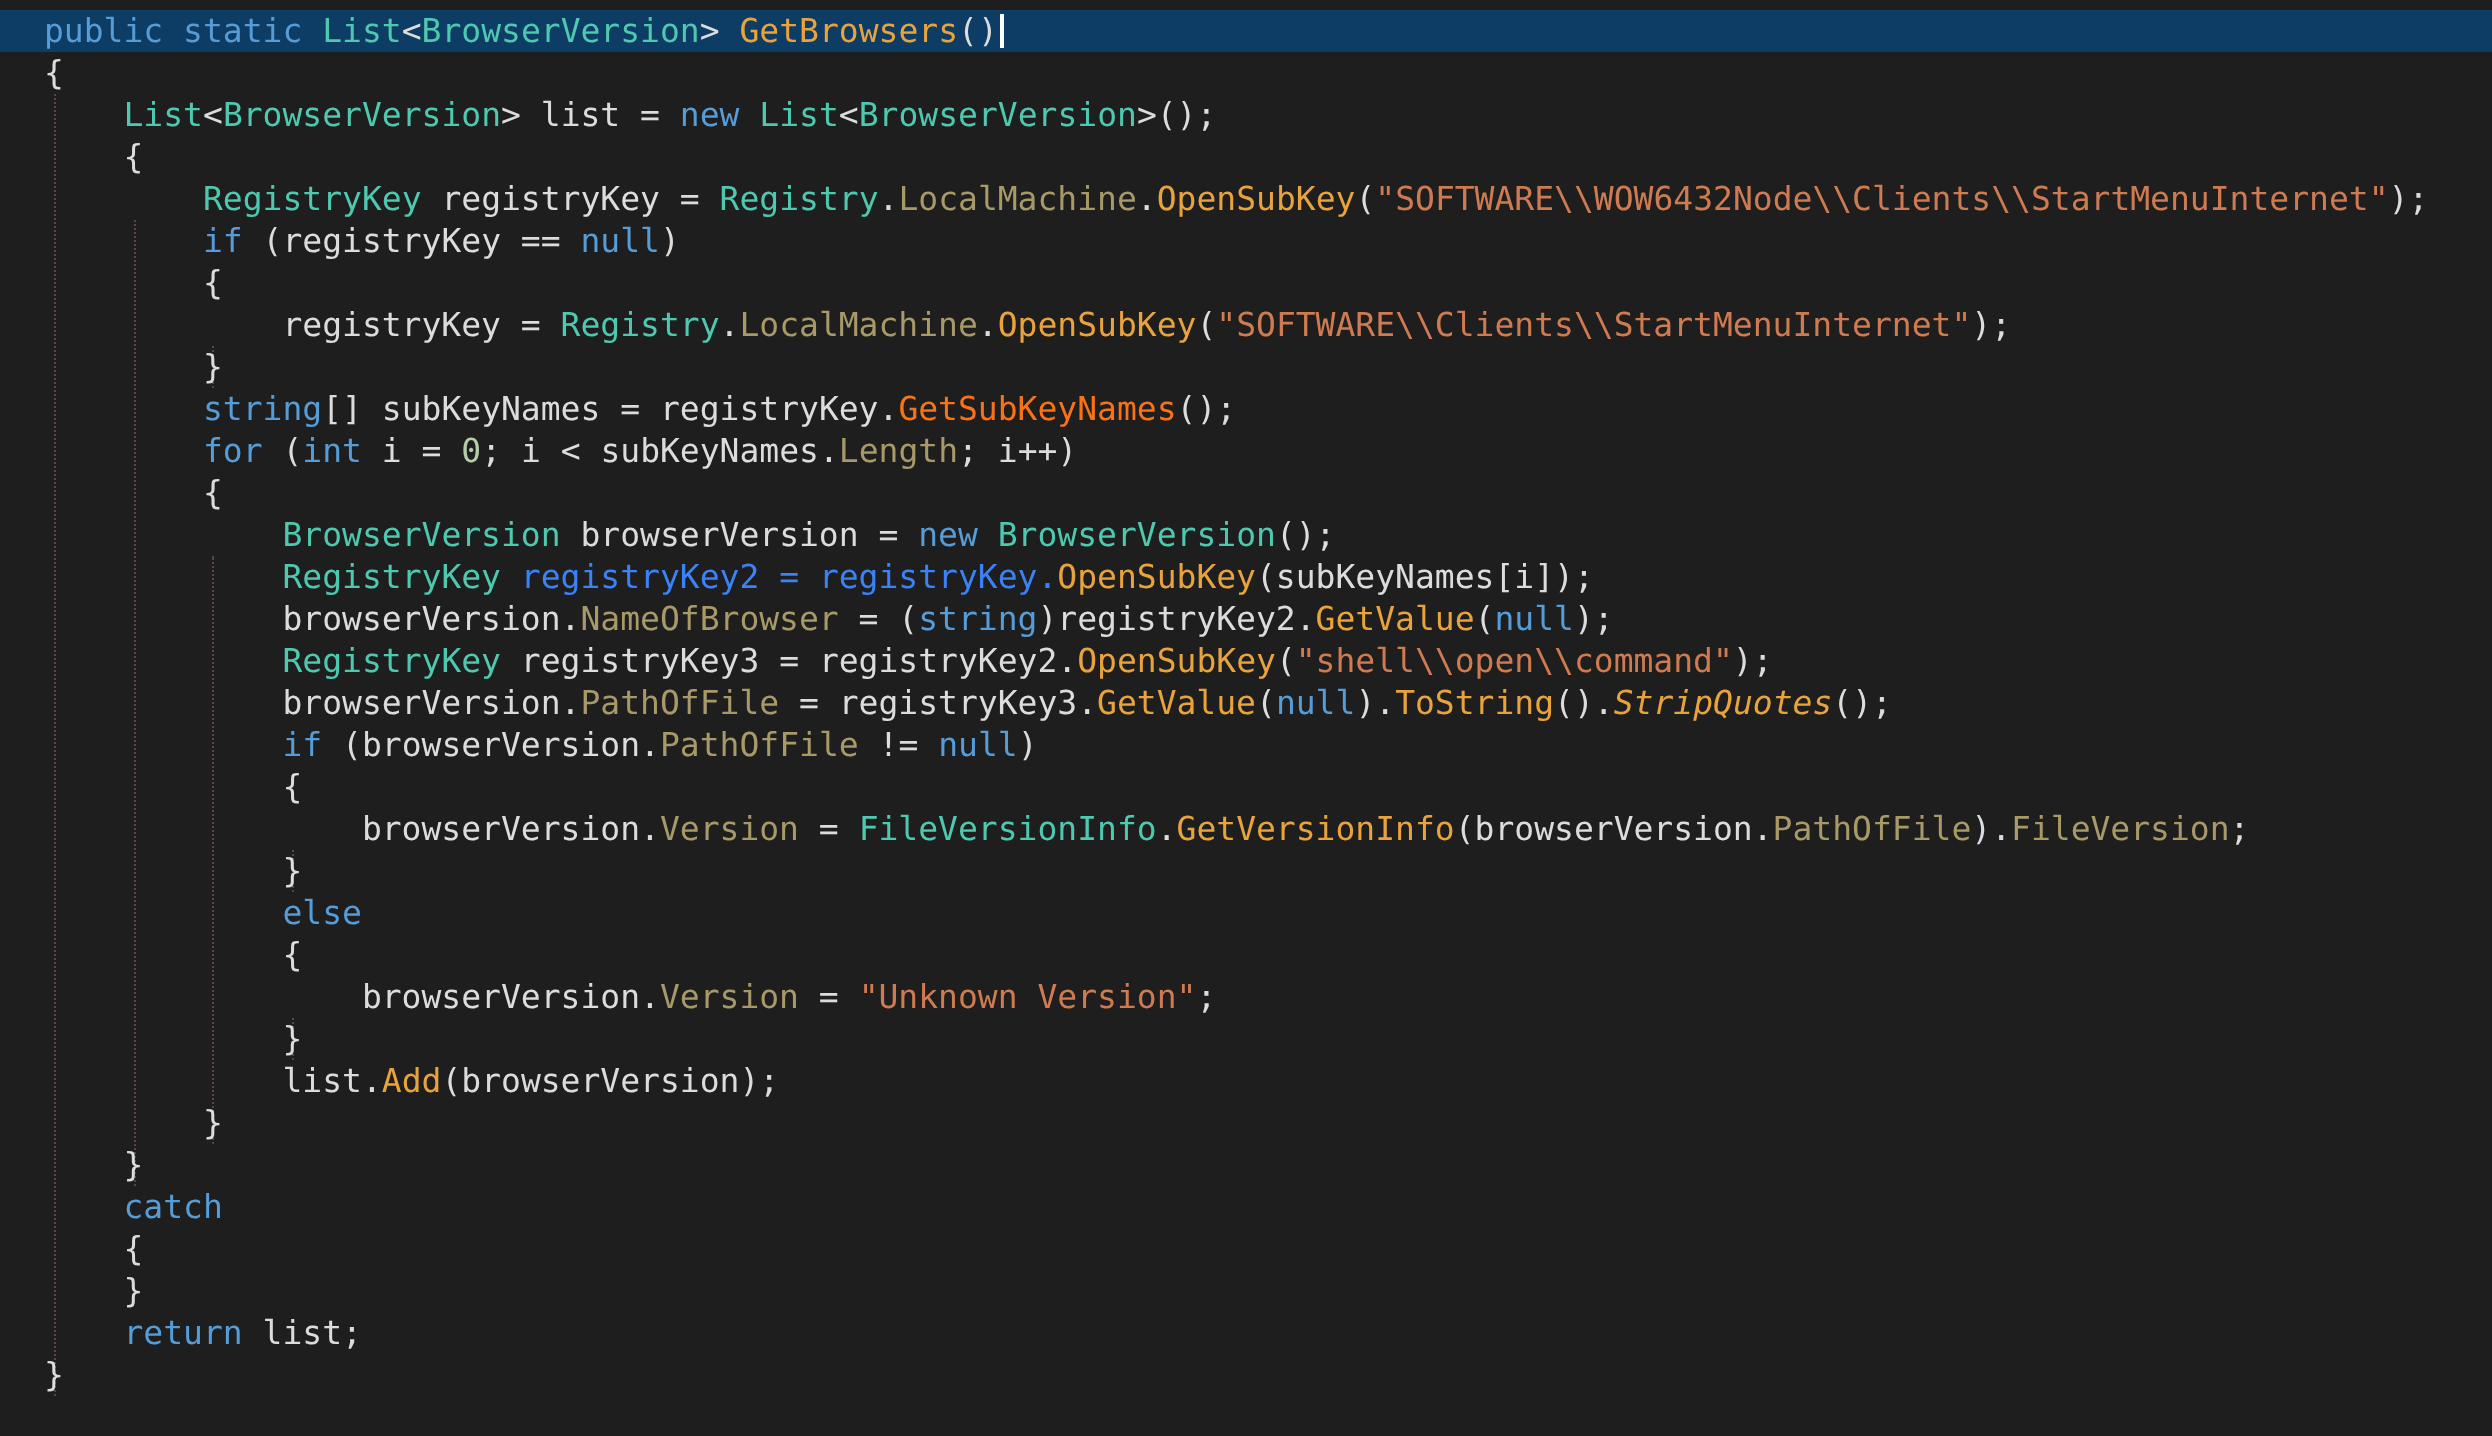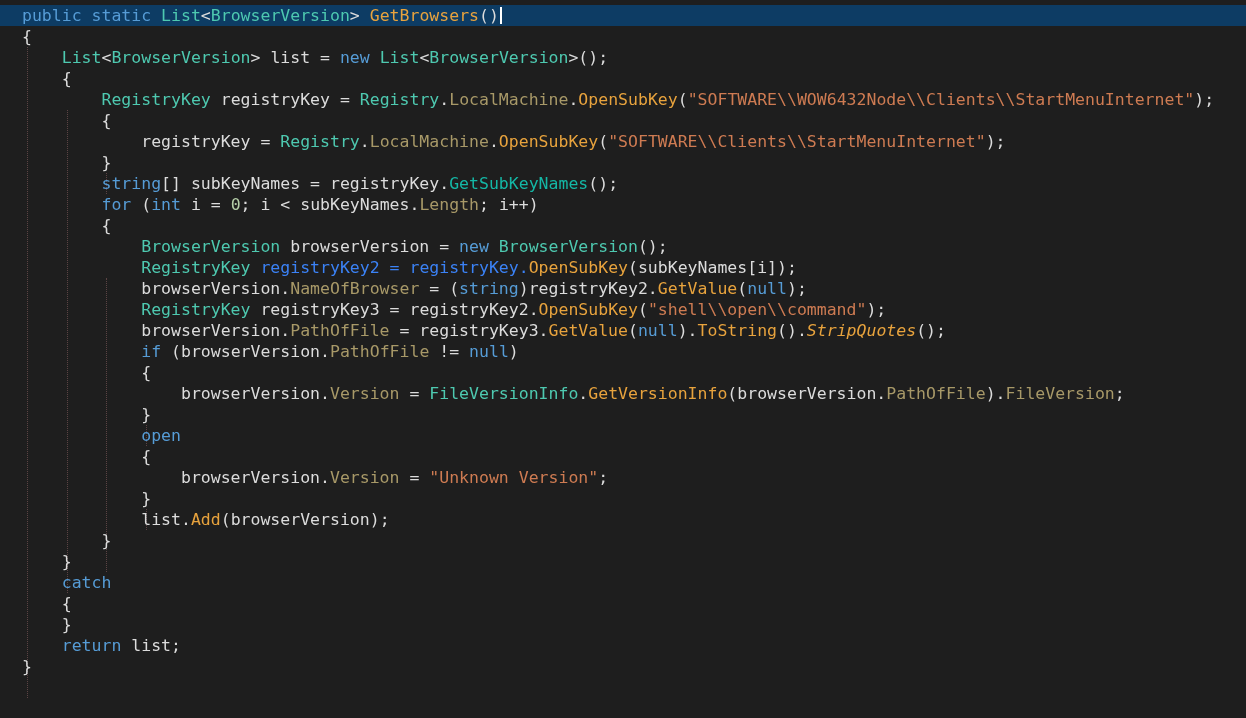--- a/index.html
+++ b/index.html
@@ -56,36 +56,37 @@
       <div class="guide" style="left: calc(4.5ch + 22px); top: 105px; height: 483px; border-left: 1px dotted rgb(92, 68, 68);"></div>
       <div class="guide" style="left: calc(8.5ch + 22px); top: 168px; height: 21px; border-left: 1px dotted rgb(92, 68, 68);"></div>
       <div class="guide" style="left: calc(8.5ch + 22px); top: 273px; height: 294px; border-left: 1px dotted rgb(92, 68, 68);"></div>
       <div class="guide" style="left: calc(12.5ch + 22px); top: 420px; height: 21px; border-left: 1px dotted rgb(92, 68, 68);"></div>
       <div class="guide" style="left: calc(12.5ch + 22px); top: 504px; height: 21px; border-left: 1px dotted rgb(92, 68, 68);"></div>
       <div class="line hl"><span style="color: rgb(86, 156, 214);">public</span><span style="color: rgb(220, 220, 220);"> </span><span style="color: rgb(86, 156, 214);">static</span><span style="color: rgb(220, 220, 220);"> </span><span style="color: rgb(78, 201, 176);">List</span><span style="color: rgb(220, 220, 220);">&lt;</span><span style="color: rgb(78, 201, 176);">BrowserVersion</span><span style="color: rgb(220, 220, 220);">&gt; </span><span style="color: rgb(232, 163, 61);">GetBrowsers</span><span style="color: rgb(220, 220, 220);">()</span><span class="caret"></span></div>
       <div class="line"><span style="color: rgb(220, 220, 220);">{</span></div>
       <div class="line"><span style="color: rgb(220, 220, 220);">    </span><span style="color: rgb(78, 201, 176);">List</span><span style="color: rgb(220, 220, 220);">&lt;</span><span style="color: rgb(78, 201, 176);">BrowserVersion</span><span style="color: rgb(220, 220, 220);">&gt; list = </span><span style="color: rgb(86, 156, 214);">new</span><span style="color: rgb(220, 220, 220);"> </span><span style="color: rgb(78, 201, 176);">List</span><span style="color: rgb(220, 220, 220);">&lt;</span><span style="color: rgb(78, 201, 176);">BrowserVersion</span><span style="color: rgb(220, 220, 220);">&gt;();</span></div>
       <div class="line"><span style="color: rgb(220, 220, 220);">    {</span></div>
       <div class="line"><span style="color: rgb(220, 220, 220);">        </span><span style="color: rgb(78, 201, 176);">RegistryKey</span><span style="color: rgb(220, 220, 220);"> registryKey = </span><span style="color: rgb(78, 201, 176);">Registry</span><span style="color: rgb(220, 220, 220);">.</span><span style="color: rgb(168, 153, 104);">LocalMachine</span><span style="color: rgb(220, 220, 220);">.</span><span style="color: rgb(232, 163, 61);">OpenSubKey</span><span style="color: rgb(220, 220, 220);">(</span><span style="color: rgb(206, 123, 82);">"SOFTWARE\\WOW6432Node\\Clients\\StartMenuInternet"</span><span style="color: rgb(220, 220, 220);">);</span></div>
+      <div class="line"><span style="color: rgb(220, 220, 220);">        </span><span style="color: rgb(86, 156, 214);">if</span><span style="color: rgb(220, 220, 220);"> (registryKey == </span><span style="color: rgb(86, 156, 214);">null</span><span style="color: rgb(220, 220, 220);">)</span></div>
       <div class="line"><span style="color: rgb(220, 220, 220);">        {</span></div>
       <div class="line"><span style="color: rgb(220, 220, 220);">            registryKey = </span><span style="color: rgb(78, 201, 176);">Registry</span><span style="color: rgb(220, 220, 220);">.</span><span style="color: rgb(168, 153, 104);">LocalMachine</span><span style="color: rgb(220, 220, 220);">.</span><span style="color: rgb(232, 163, 61);">OpenSubKey</span><span style="color: rgb(220, 220, 220);">(</span><span style="color: rgb(206, 123, 82);">"SOFTWARE\\Clients\\StartMenuInternet"</span><span style="color: rgb(220, 220, 220);">);</span></div>
       <div class="line"><span style="color: rgb(220, 220, 220);">        }</span></div>
-      <div class="line"><span style="color: rgb(220, 220, 220);">        </span><span style="color: rgb(86, 156, 214);">string</span><span style="color: rgb(220, 220, 220);">[] subKeyNames = registryKey.</span><span style="color: #14b8a6;">GetSubKeyNames</span><span style="color: rgb(220, 220, 220);">();</span></div>
+      <div class="line"><span style="color: rgb(220, 220, 220);">        </span><span style="color: rgb(86, 156, 214);">string</span><span style="color: rgb(220, 220, 220);">[] subKeyNames = registryKey.</span><span style="color: #f97316;">GetSubKeyNames</span><span style="color: rgb(220, 220, 220);">();</span></div>
       <div class="line"><span style="color: rgb(220, 220, 220);">        </span><span style="color: rgb(86, 156, 214);">for</span><span style="color: rgb(220, 220, 220);"> (</span><span style="color: rgb(86, 156, 214);">int</span><span style="color: rgb(220, 220, 220);"> i = </span><span style="color: rgb(181, 206, 168);">0</span><span style="color: rgb(220, 220, 220);">; i &lt; subKeyNames.</span><span style="color: rgb(168, 153, 104);">Length</span><span style="color: rgb(220, 220, 220);">; i++)</span></div>
       <div class="line"><span style="color: rgb(220, 220, 220);">        {</span></div>
       <div class="line"><span style="color: rgb(220, 220, 220);">            </span><span style="color: rgb(78, 201, 176);">BrowserVersion</span><span style="color: rgb(220, 220, 220);"> browserVersion = </span><span style="color: rgb(86, 156, 214);">new</span><span style="color: rgb(220, 220, 220);"> </span><span style="color: rgb(78, 201, 176);">BrowserVersion</span><span style="color: rgb(220, 220, 220);">();</span></div>
       <div class="line"><span style="color: rgb(220, 220, 220);">            </span><span style="color: rgb(78, 201, 176);">RegistryKey</span><span style="color: #3b82f6;"> registryKey2 = registryKey.</span><span style="color: rgb(232, 163, 61);">OpenSubKey</span><span style="color: rgb(220, 220, 220);">(subKeyNames[i]);</span></div>
       <div class="line"><span style="color: rgb(220, 220, 220);">            browserVersion.</span><span style="color: rgb(168, 153, 104);">NameOfBrowser</span><span style="color: rgb(220, 220, 220);"> = (</span><span style="color: rgb(86, 156, 214);">string</span><span style="color: rgb(220, 220, 220);">)registryKey2.</span><span style="color: rgb(232, 163, 61);">GetValue</span><span style="color: rgb(220, 220, 220);">(</span><span style="color: rgb(86, 156, 214);">null</span><span style="color: rgb(220, 220, 220);">);</span></div>
       <div class="line"><span style="color: rgb(220, 220, 220);">            </span><span style="color: rgb(78, 201, 176);">RegistryKey</span><span style="color: rgb(220, 220, 220);"> registryKey3 = registryKey2.</span><span style="color: rgb(232, 163, 61);">OpenSubKey</span><span style="color: rgb(220, 220, 220);">(</span><span style="color: rgb(206, 123, 82);">"shell\\open\\command"</span><span style="color: rgb(220, 220, 220);">);</span></div>
       <div class="line"><span style="color: rgb(220, 220, 220);">            browserVersion.</span><span style="color: rgb(168, 153, 104);">PathOfFile</span><span style="color: rgb(220, 220, 220);"> = registryKey3.</span><span style="color: rgb(232, 163, 61);">GetValue</span><span style="color: rgb(220, 220, 220);">(</span><span style="color: rgb(86, 156, 214);">null</span><span style="color: rgb(220, 220, 220);">).</span><span style="color: rgb(232, 163, 61);">ToString</span><span style="color: rgb(220, 220, 220);">().</span><span style="color: rgb(232, 163, 61); font-style: italic;">StripQuotes</span><span style="color: rgb(220, 220, 220);">();</span></div>
       <div class="line"><span style="color: rgb(220, 220, 220);">            </span><span style="color: rgb(86, 156, 214);">if</span><span style="color: rgb(220, 220, 220);"> (browserVersion.</span><span style="color: rgb(168, 153, 104);">PathOfFile</span><span style="color: rgb(220, 220, 220);"> != </span><span style="color: rgb(86, 156, 214);">null</span><span style="color: rgb(220, 220, 220);">)</span></div>
       <div class="line"><span style="color: rgb(220, 220, 220);">            {</span></div>
       <div class="line"><span style="color: rgb(220, 220, 220);">                browserVersion.</span><span style="color: rgb(168, 153, 104);">Version</span><span style="color: rgb(220, 220, 220);"> = </span><span style="color: rgb(78, 201, 176);">FileVersionInfo</span><span style="color: rgb(220, 220, 220);">.</span><span style="color: rgb(232, 163, 61);">GetVersionInfo</span><span style="color: rgb(220, 220, 220);">(browserVersion.</span><span style="color: rgb(168, 153, 104);">PathOfFile</span><span style="color: rgb(220, 220, 220);">).</span><span style="color: rgb(168, 153, 104);">FileVersion</span><span style="color: rgb(220, 220, 220);">;</span></div>
       <div class="line"><span style="color: rgb(220, 220, 220);">            }</span></div>
-      <div class="line"><span style="color: rgb(220, 220, 220);">            </span><span style="color: rgb(86, 156, 214);">open</span></div>
+      <div class="line"><span style="color: rgb(220, 220, 220);">            </span><span style="color: rgb(86, 156, 214);">else</span></div>
       <div class="line"><span style="color: rgb(220, 220, 220);">            {</span></div>
       <div class="line"><span style="color: rgb(220, 220, 220);">                browserVersion.</span><span style="color: rgb(168, 153, 104);">Version</span><span style="color: rgb(220, 220, 220);"> = </span><span style="color: rgb(206, 123, 82);">"Unknown Version"</span><span style="color: rgb(220, 220, 220);">;</span></div>
       <div class="line"><span style="color: rgb(220, 220, 220);">            }</span></div>
       <div class="line"><span style="color: rgb(220, 220, 220);">            list.</span><span style="color: rgb(232, 163, 61);">Add</span><span style="color: rgb(220, 220, 220);">(browserVersion);</span></div>
       <div class="line"><span style="color: rgb(220, 220, 220);">        }</span></div>
       <div class="line"><span style="color: rgb(220, 220, 220);">    }</span></div>
       <div class="line"><span style="color: rgb(220, 220, 220);">    </span><span style="color: rgb(86, 156, 214);">catch</span></div>
       <div class="line"><span style="color: rgb(220, 220, 220);">    {</span></div>
       <div class="line"><span style="color: rgb(220, 220, 220);">    }</span></div>
       <div class="line"><span style="color: rgb(220, 220, 220);">    </span><span style="color: rgb(86, 156, 214);">return</span><span style="color: rgb(220, 220, 220);"> list;</span></div>

